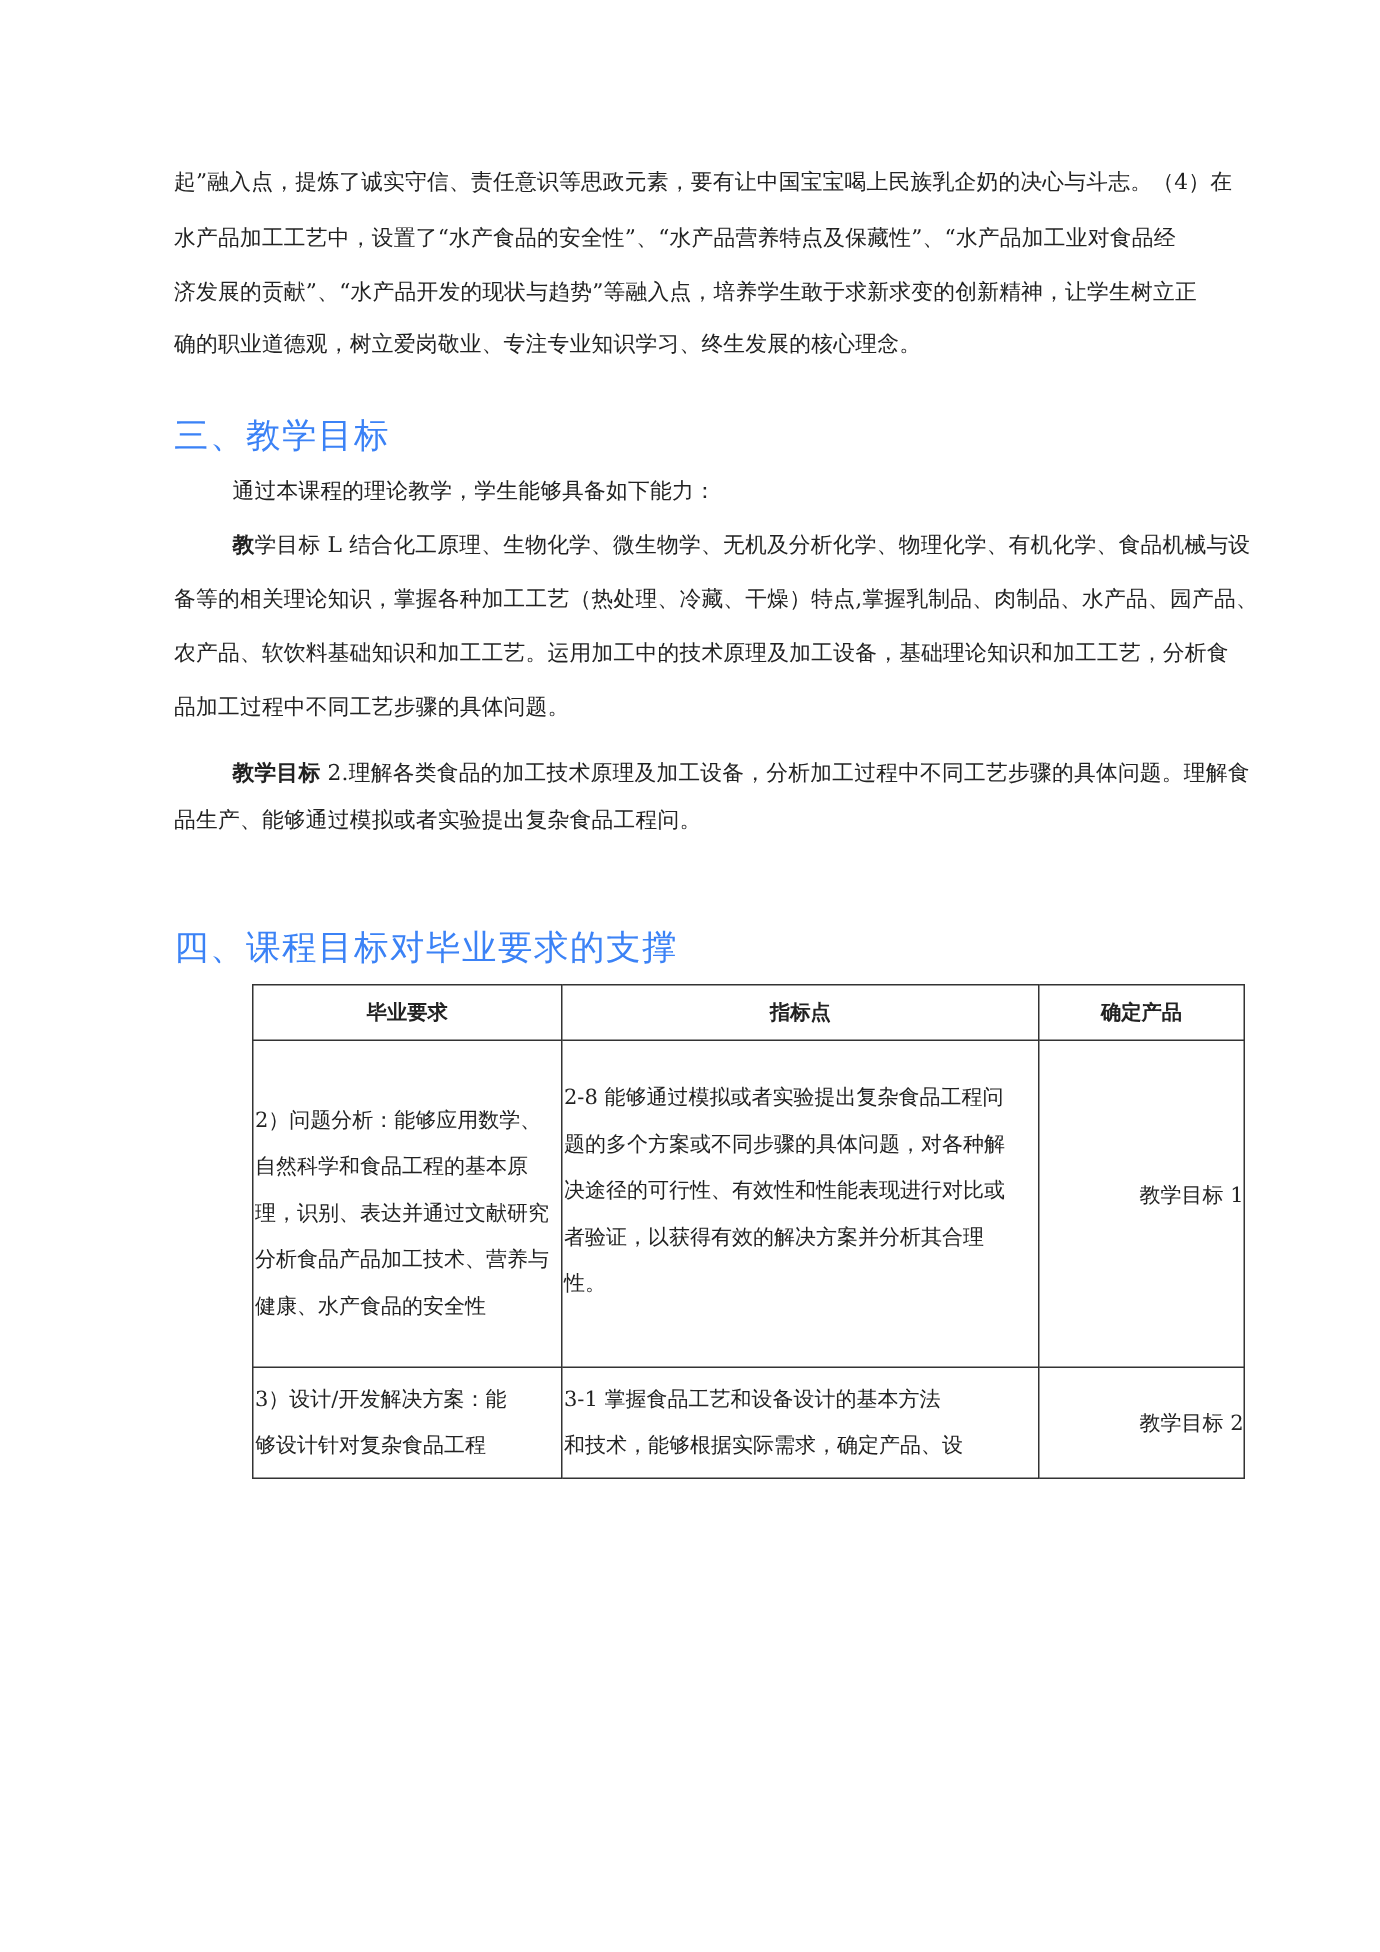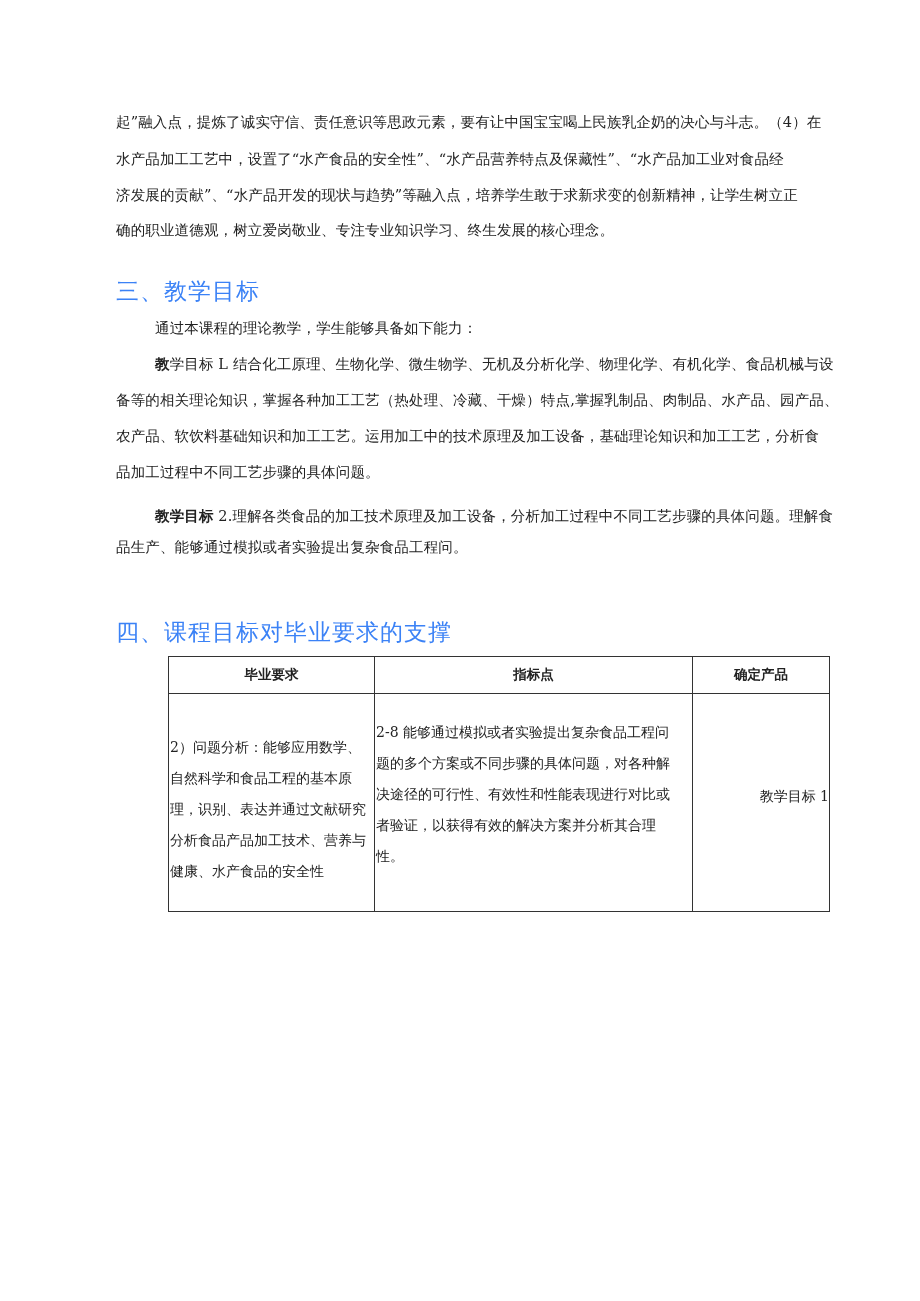--- a/index.html
+++ b/index.html
@@ -97,14 +97,27 @@
           <div class="cell-text">题的多个方案或不同步骤的具体问题，对各种解</div>
           <div class="cell-text">决途径的可行性、有效性和性能表现进行对比或</div>
           <div class="cell-text">者验证，以获得有效的解决方案并分析其合理</div>
           <div class="cell-text">性。</div>
         </div>
       </td>
       <td class="center">
         <div style="padding-bottom:12px">教学目标 1</div>
       </td>
     </tr>
+    <tr class="row2">
+      <td>
+        <div class="cell-text">3）设计/开发解决方案：能</div>
+        <div class="cell-text">够设计针对复杂食品工程</div>
+      </td>
+      <td>
+        <div class="cell-text">3-1 掌握食品工艺和设备设计的基本方法</div>
+        <div class="cell-text">和技术，能够根据实际需求，确定产品、设</div>
+      </td>
+      <td class="center">
+        <div>教学目标 2</div>
+      </td>
+    </tr>
   </tbody>
 </table>
 
 </body></html>

